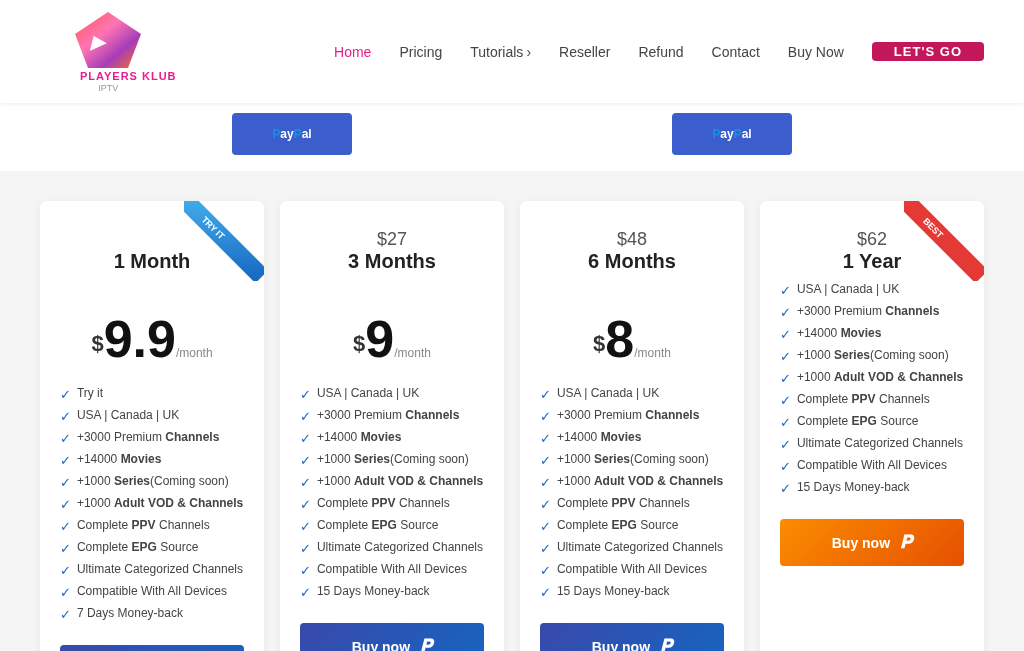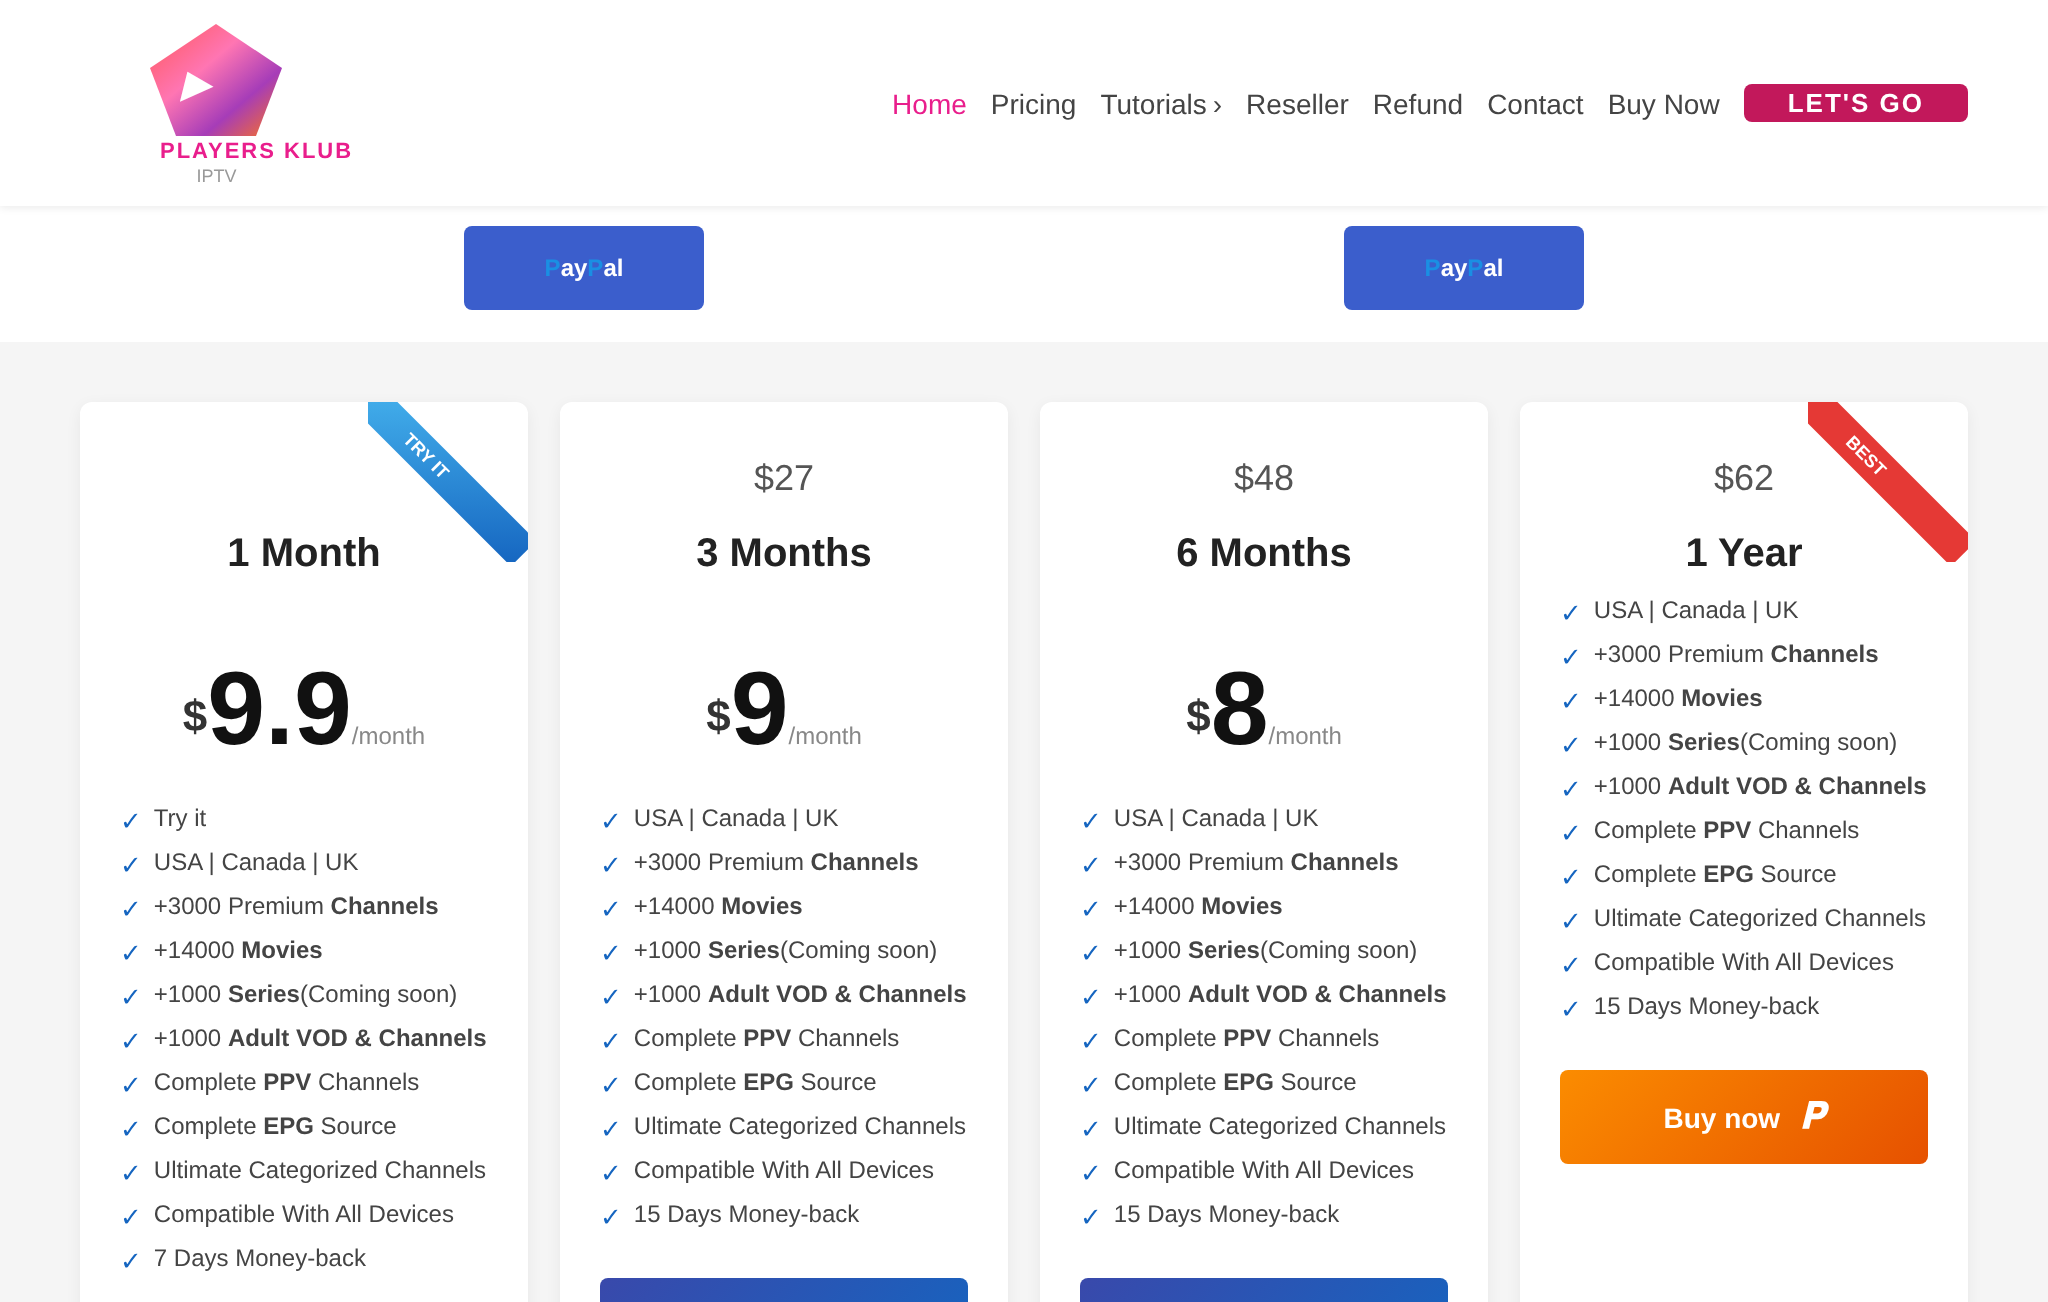--- a/index.html
+++ b/index.html
@@ -17,21 +17,21 @@
     }
     .logo-area { display: flex; flex-direction: column; align-items: center; }
     .logo-icon {
       display: block;
       width: 70px;
       height: 60px;
     }
     .brand-name { font-size: 11px; font-weight: 700; color: #e91e8c; letter-spacing: 1px; text-align: center; line-height: 1.2; margin-left: 40px; }
     .brand-sub { font-size: 9px; color: #999; text-align: left; }
 
-    nav { display: flex; align-items: center; gap: 12px; }
+    nav { display: flex; align-items: center; gap: 28px; }
     nav a { text-decoration: none; color: #444; font-size: 14px; }
     nav a.active { color: #e91e8c; }
     nav a.tutorials { display: flex; align-items: center; gap: 3px; }
     .lets-go-btn {
       background: #c2185b;
       color: #fff;
       border: none;
       padding: 2px 22px;
       border-radius: 4px;
       font-size: 13px;
@@ -122,21 +122,21 @@
       padding: 4px 24px;
       transform: rotate(45deg);
       width: 90px;
       text-align: center;
     }
 
     .card-total-price {
       text-align: center;
       font-size: 18px;
       color: #555;
-      margin-bottom: 16px;
+      margin-bottom: 0;
     }
     .card-duration {
       text-align: center;
       font-size: 20px;
       font-weight: 700;
       color: #222;
       margin-bottom: 6px;
     }
     .card-monthly {
       text-align: center;

